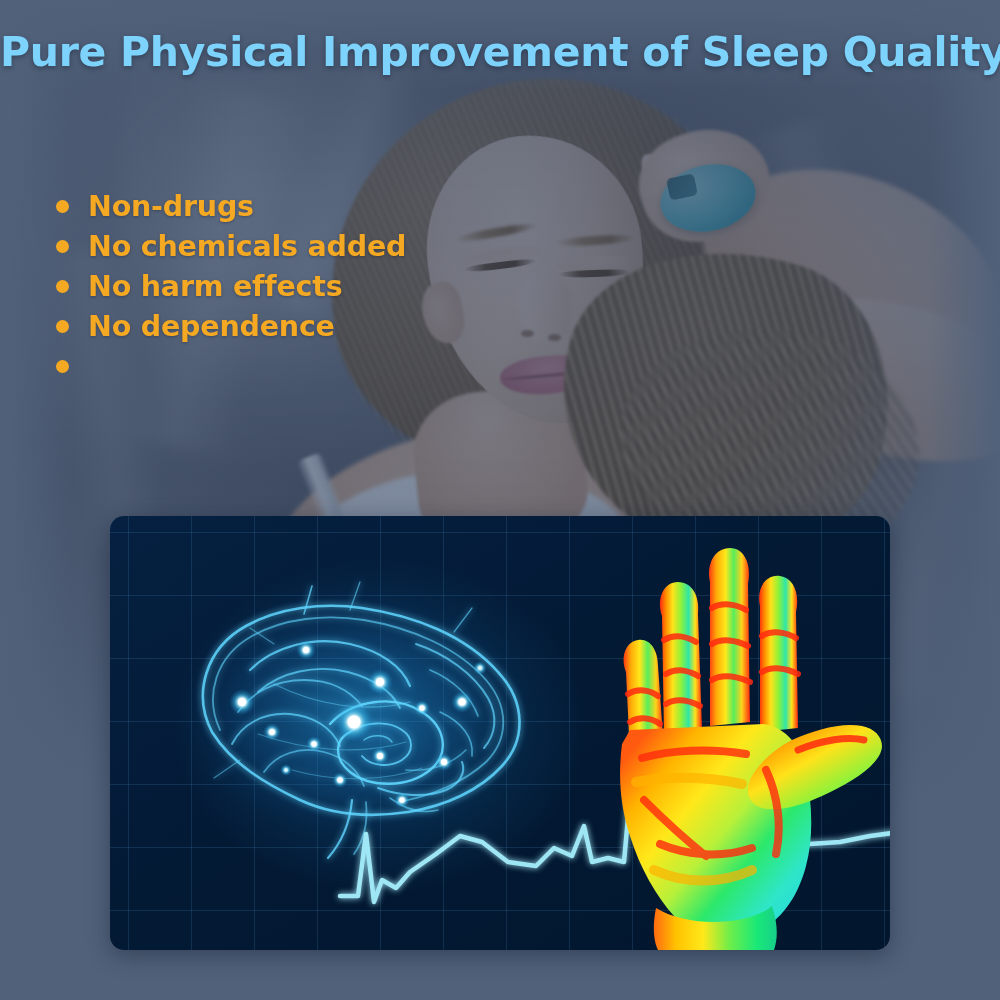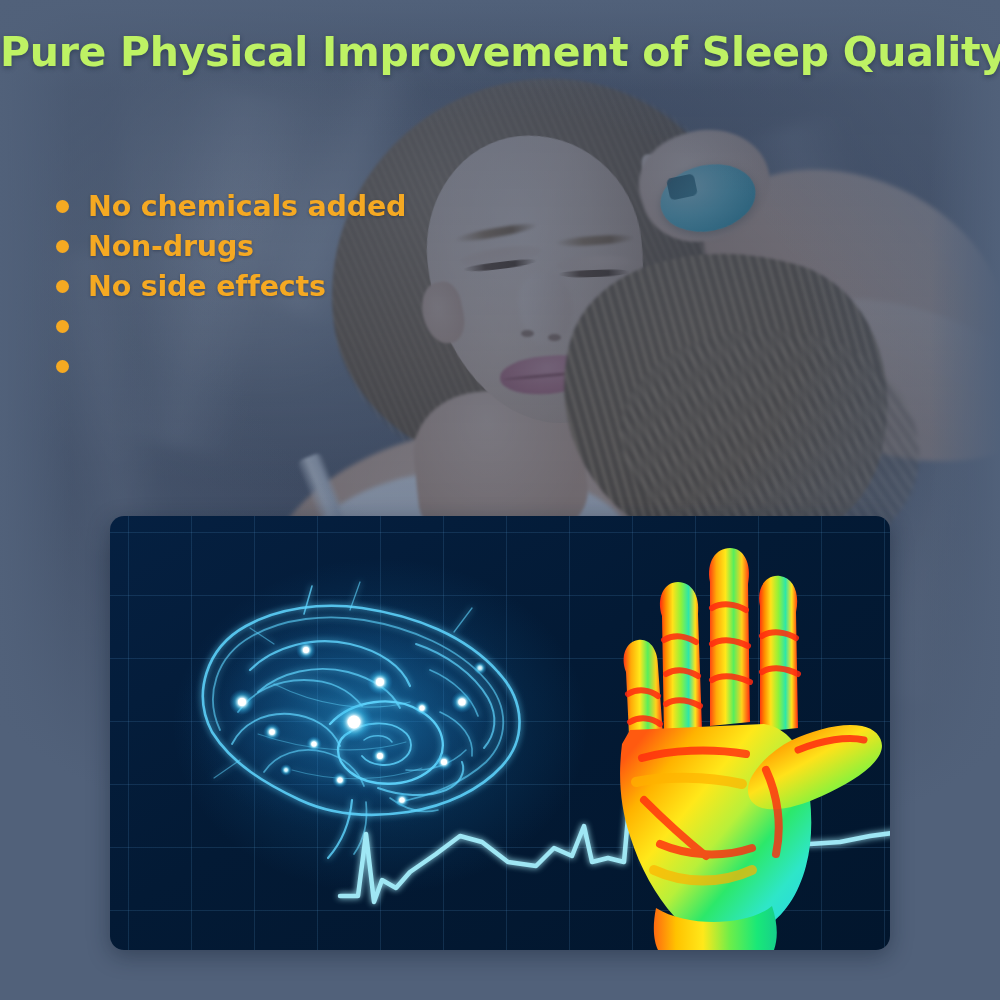--- a/index.html
+++ b/index.html
@@ -330,21 +330,21 @@
 
   
   .title {
     position: absolute;
     left: 0; top: 28px;
     width: 1000px;
     text-align: right;
     font-size: 41px;
     font-weight: 700;
     letter-spacing: -0.3px;
-    color: #bef264;
+    color: #7dd3fc;
     font-family: "DejaVu Sans", sans-serif;
     text-shadow: 0 2px 5px rgba(18,34,52,0.45);
     white-space: nowrap;
   }
 
   
   .bullets {
     position: absolute;
     left: 56px; top: 186px;
     width: 520px;
@@ -474,32 +474,33 @@
     <div class="photo-grade"></div>
     <div class="photo-grade2"></div>
     <div class="photo-vignette"></div>
   </div>
 
   <div class="title">Pure Physical Improvement of Sleep Quality</div>
 
   <div class="bullets">
     <div class="bullet-row">
       <span class="bullet-dot"></span>
+      <span class="bullet-label">Non-drugs</span>
+    </div>
+    <div class="bullet-row">
+      <span class="bullet-dot"></span>
       <span class="bullet-label">No chemicals added</span>
     </div>
     <div class="bullet-row">
       <span class="bullet-dot"></span>
-      <span class="bullet-label">Non-drugs</span>
+      <span class="bullet-label">No harm effects</span>
     </div>
     <div class="bullet-row">
       <span class="bullet-dot"></span>
-      <span class="bullet-label">No side effects</span>
-    </div>
-    <div class="bullet-row">
-      <span class="bullet-dot"></span>
+      <span class="bullet-label">No dependence</span>
     </div>
     <div class="bullet-row">
       <span class="bullet-dot"></span>
     </div>
   </div>
 
   <div class="panel">
     <div class="panel-grid"></div>
     <div class="panel-glow"></div>
 

